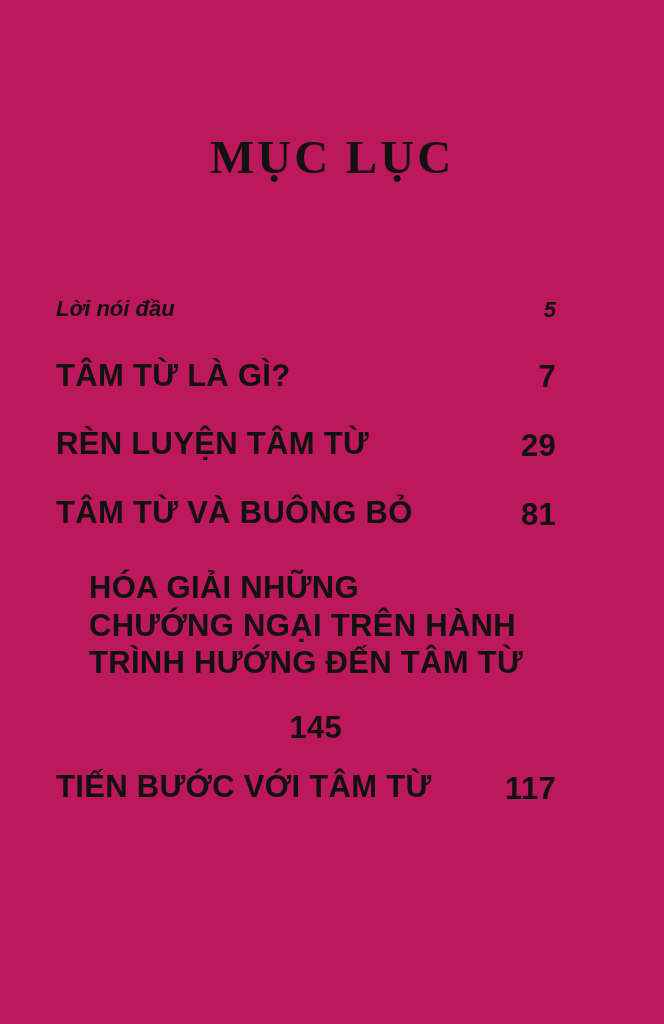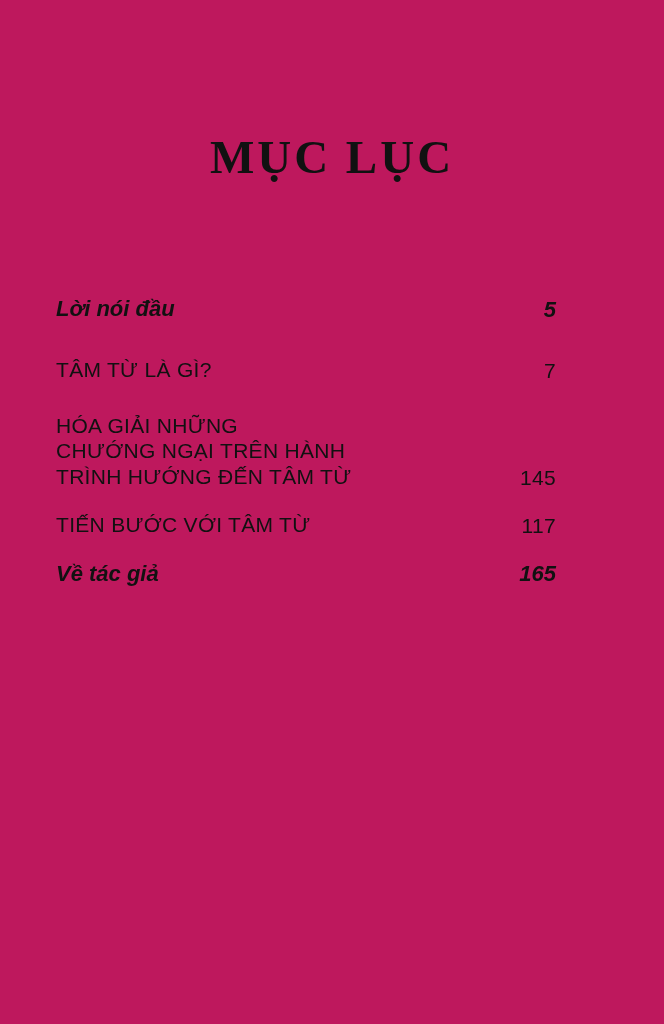--- a/index.html
+++ b/index.html
@@ -64,29 +64,29 @@
   .style-italic .page-num {
     font-style: italic;
     font-weight: 700;
     font-size: 22px;
     font-family: "Liberation Sans", sans-serif;
   }
   .style-italic .title { font-weight: 700; }
   .style-caps .title,
   .style-caps .page-num {
     font-family: "Liberation Sans", sans-serif;
-    font-weight: 400;
-    font-size: 21px;
+    font-weight: 700;
+    font-size: 31px;
     letter-spacing: 0.3px;
   }
   .entry-0 { margin-bottom: 34px; }
   .entry-1 { margin-bottom: 30px; }
   .entry-2 { margin-bottom: 30px; }
   .entry-3 { margin-bottom: 36px; }
-  .entry-4 { align-items: flex-end; }
+  .entry-4 { align-items: center; flex-direction: column; }
   .entry-4 .title { line-height: 1.22; }
   .entry-5 { margin-bottom: 22px; }
   .entry-6 { margin-bottom: 0; }
 </style>
 </head>
 <body>
 
 <div class="page">
   <div class="page-title">MỤC LỤC</div>
 
@@ -95,33 +95,37 @@
     <div class="toc-entry entry-0 style-italic">
       <span class="title">Lời nói đầu</span>
       <span class="page-num">5</span>
     </div>
 
     <div class="toc-entry entry-1 style-caps">
       <span class="title">TÂM TỪ LÀ GÌ?</span>
       <span class="page-num">7</span>
     </div>
 
+    <div class="toc-entry entry-2 style-caps">
+      <span class="title">RÈN LUYỆN TÂM TỪ</span>
+      <span class="page-num">29</span>
+    </div>
 
+    <div class="toc-entry entry-3 style-caps">
+      <span class="title">TÂM TỪ VÀ BUÔNG BỎ</span>
+      <span class="page-num">81</span>
+    </div>
 
     <div class="toc-entry entry-4 style-caps">
       <span class="title">HÓA GIẢI NHỮNG
 CHƯỚNG NGẠI TRÊN HÀNH
 TRÌNH HƯỚNG ĐẾN TÂM TỪ</span>
       <span class="page-num">145</span>
     </div>
 
     <div class="toc-entry entry-5 style-caps">
       <span class="title">TIẾN BƯỚC VỚI TÂM TỪ</span>
       <span class="page-num">117</span>
     </div>
 
-    <div class="toc-entry entry-6 style-italic">
-      <span class="title">Về tác giả</span>
-      <span class="page-num">165</span>
-    </div>
 
   </div>
 </div>
 
 </body></html>

